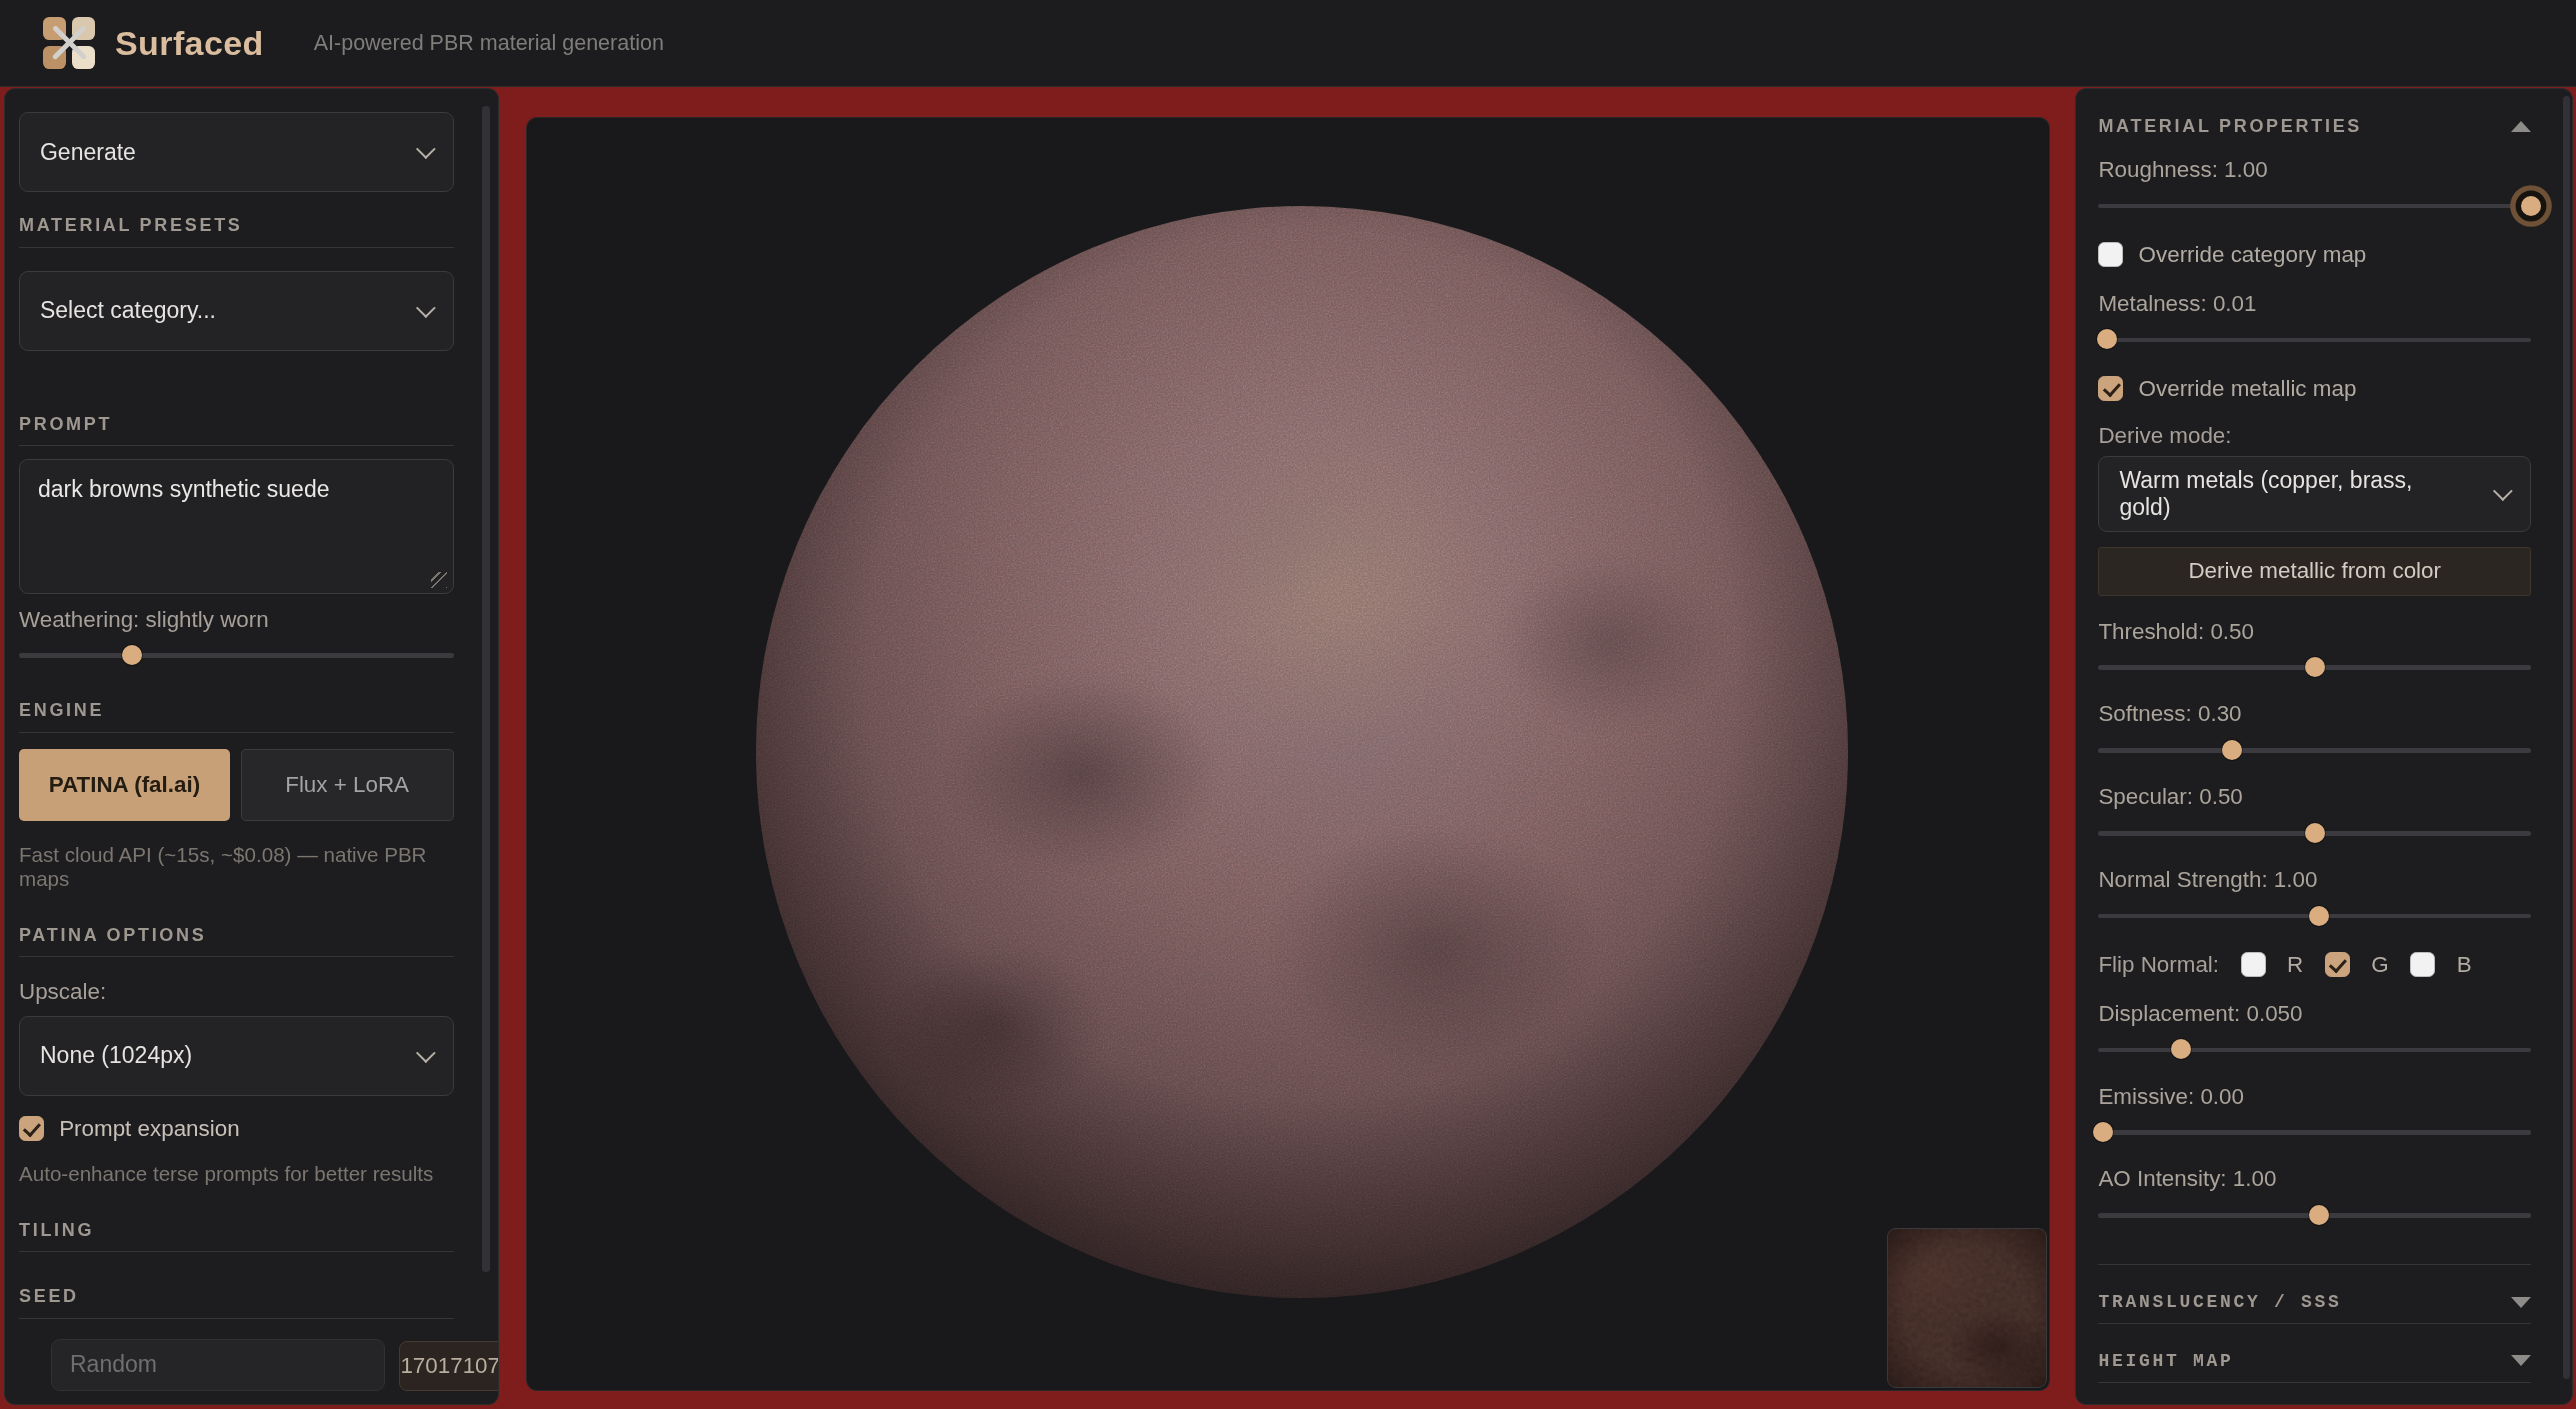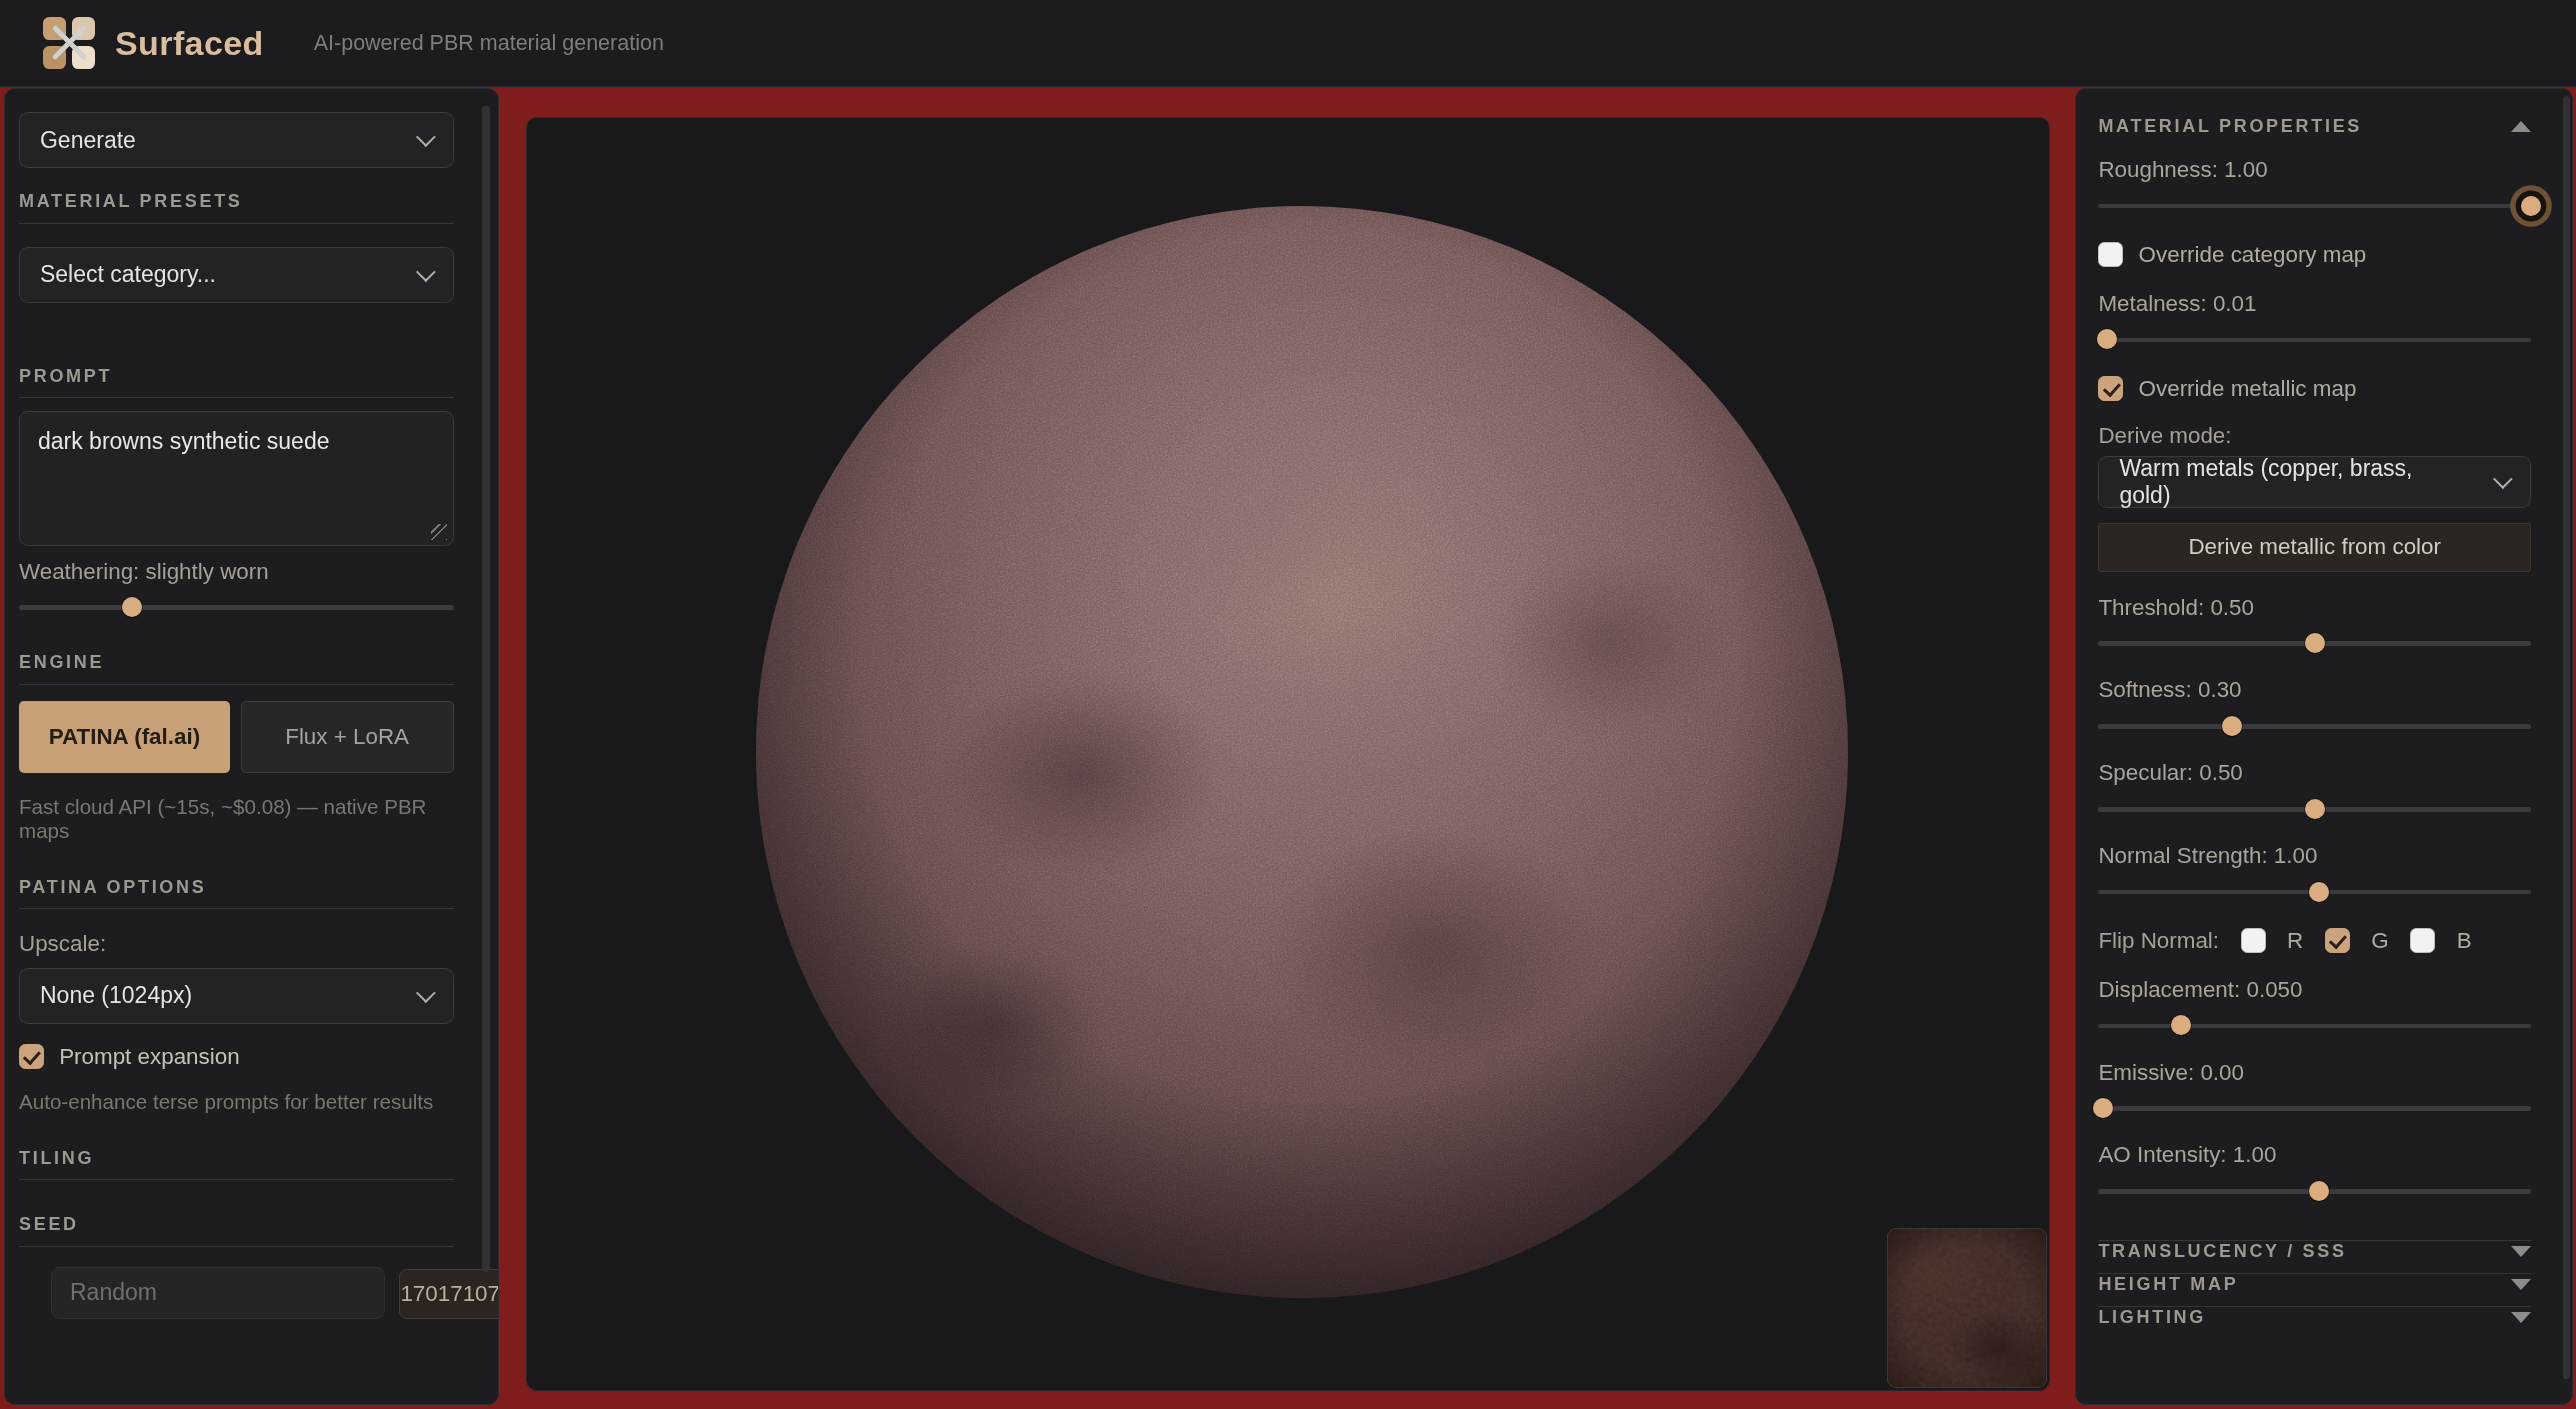--- a/index.html
+++ b/index.html
@@ -25,21 +25,21 @@
   .card{position:absolute;background:#1d1d20;border:0.9px solid #2c2c2f;border-radius:10.8px;
         box-sizing:border-box;overflow:hidden;}
   .sidebar{left:3.6px;top:88px;width:495px;height:1317px;padding:23px 44px 0 14.4px;}
   .viewport{left:526px;top:117px;width:1524px;height:1274px;background:#19191b;border-color:#28282b;}
   .props{left:2075px;top:88px;width:498px;height:1317px;padding:27px 41px 0 22.4px;}
 
   
   .section-label{font-size:18px;font-weight:700;letter-spacing:2.7px;color:#9f9890;}
   .divider{height:0.9px;background:#36363a;margin-top:10.8px;}
   .select{height:54px;background:#232326;border:0.9px solid #3b3b3f;border-radius:9px;
-          display:flex;align-items:center;justify-content:space-between;padding:0 20px;cursor:pointer;}
+          display:flex;align-items:center;justify-content:space-between;padding:12px 20px;cursor:pointer;}
   .select .val{font-size:23px;color:#e6e3e0;}
   .chev{width:11.7px;height:11.7px;border-right:2.7px solid #b7b0a7;border-bottom:2.7px solid #b7b0a7;
         transform:rotate(45deg);margin-top:-6.3px;flex:0 0 auto;}
   .glabel{font-size:22.4px;color:#a7a099;}
   .slider{position:relative;height:23px;margin-top:10.8px;}
   .slider .track{position:absolute;left:0;right:0;top:10px;height:4.5px;border-radius:2.7px;background:#3b3b3f;}
   .slider .thumb{position:absolute;top:1.8px;width:20px;height:20px;border-radius:50%;
                  background:#d9ad80;transform:translateX(-50%);box-shadow:0 0 0 0.9px rgba(0,0,0,.35);}
   .slider .thumb.focus{box-shadow:0 0 0 5.4px #17130f,0 0 0 10.8px #6e5136;}
   .cb{width:25px;height:25px;border-radius:6.3px;background:#f2f2f2;border:1.8px solid #bdbdbd;
@@ -99,21 +99,21 @@
 
   
   .p-title-row{display:flex;align-items:center;justify-content:space-between;}
   .p-label{margin-top:23px;font-size:22.4px;color:#aba49b;}
   .p-cbrow{margin-top:25px;}
   .derive-select{margin-top:7.2px;height:50px;gap:32px;}
   .btn-derive{margin-top:14.4px;height:47px;background:#2b2622;border:0.9px solid #3e352c;border-radius:3px;
               display:flex;align-items:center;justify-content:center;font-size:22.4px;color:#d3ccc3;cursor:pointer;}
   .flip-row{display:flex;align-items:center;gap:21.5px;margin-top:25px;}
   .flip-row .rgb-label{font-size:22.4px;color:#b2aba2;}
-  .collapse-row{display:flex;align-items:center;justify-content:space-between;}
+  .collapse-row{display:flex;align-items:center;justify-content:space-between;margin-top:27px;font-family:Liberation Mono, monospace;}
   .props .divider.big{margin-top:38px;}
 </style>
 </head>
 <body>
 
 <div class="app">
 
   <div class="header">
     <div class="logo">
       <span class="sq sq-tl"></span>

